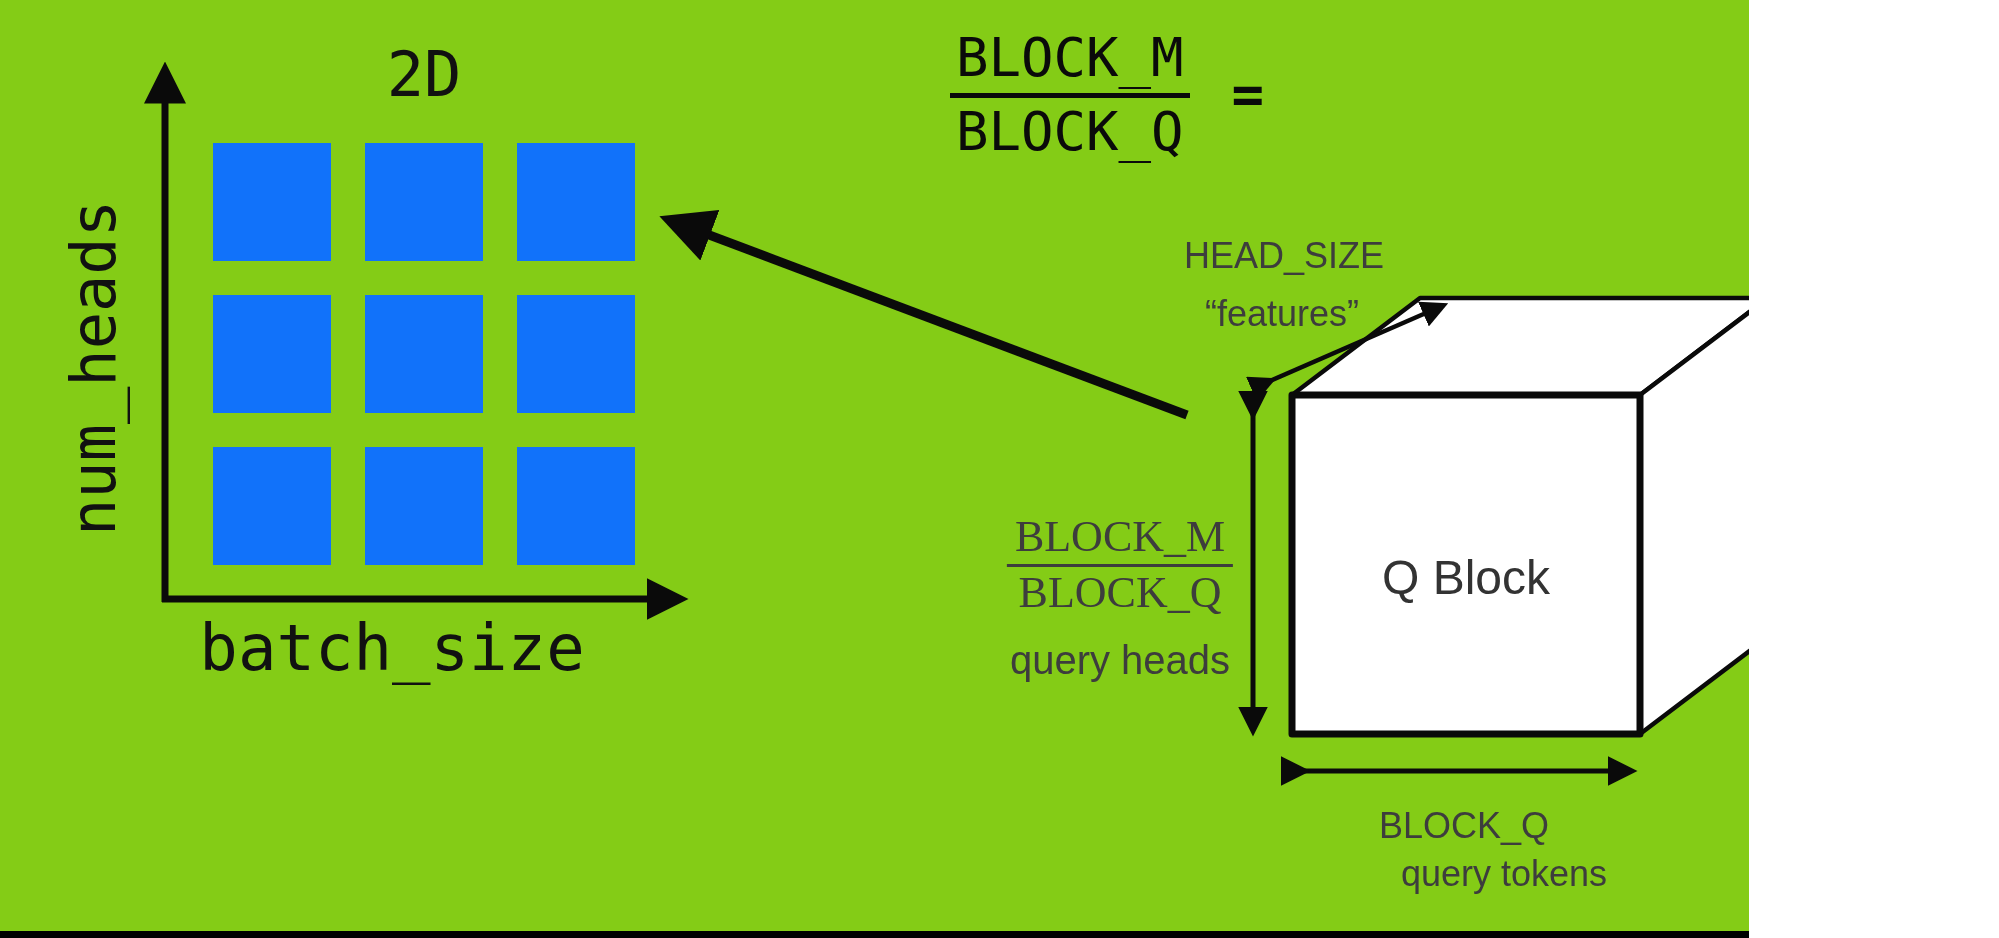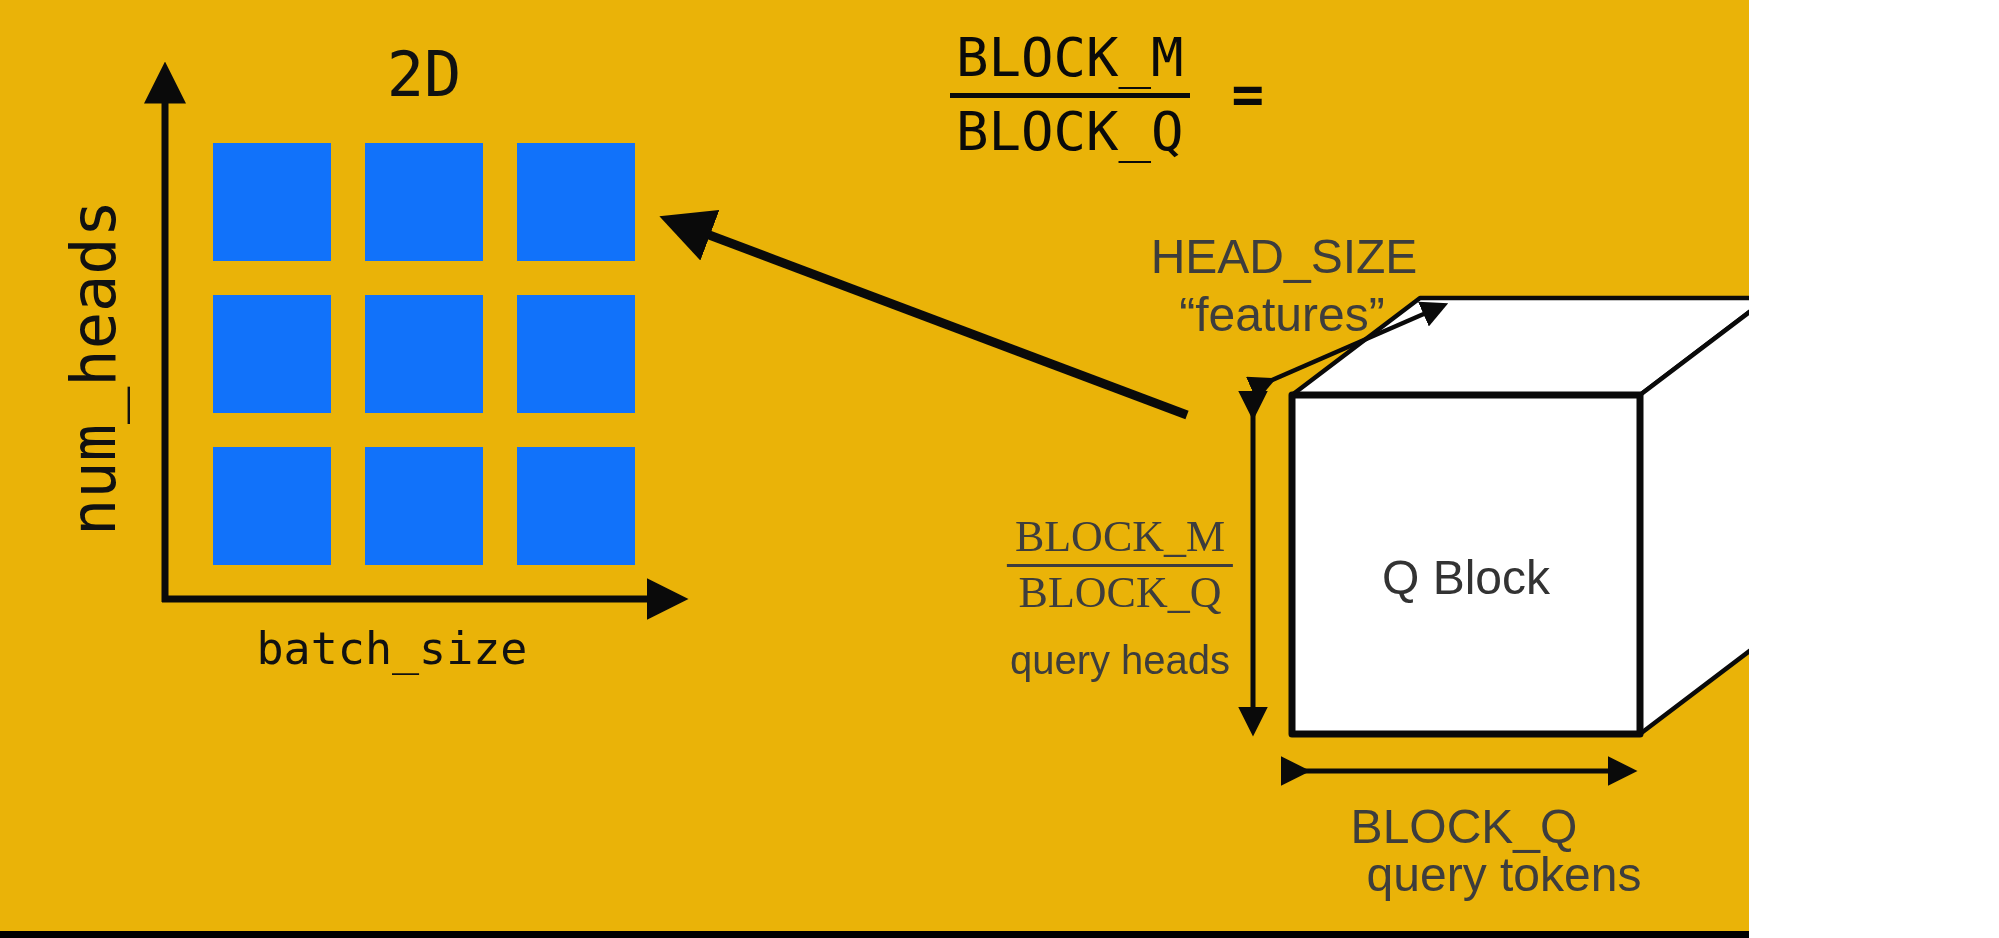--- a/index.html
+++ b/index.html
@@ -1,59 +1,59 @@
 <!DOCTYPE html>
 <html><head>
 <meta charset="utf-8">
 <style>
   html,body{margin:0;padding:0;background:#fff;}
   #canvas{
     position:relative;
     width:1749px;height:938px;
-    background:#eab308;
+    background:#84cc16;
     overflow:hidden;
     font-family:"Liberation Sans",sans-serif;
   }
   .abs{position:absolute;}
   .center{transform:translate(-50%,-50%);}
   
   #plot-title{
     left:424px;top:74px;
     font-family:"DejaVu Sans Mono",monospace;
     font-size:62px;color:#111;white-space:nowrap;
   }
   #y-axis-label{
     left:93px;top:368px;
     transform:translate(-50%,-50%) rotate(-90deg);
     font-family:"DejaVu Sans Mono",monospace;
     font-size:62px;color:#111;white-space:nowrap;
   }
   #x-axis-label{
     left:392px;top:648px;
     font-family:"DejaVu Sans Mono",monospace;
-    font-size:45px;color:#111;white-space:nowrap;
+    font-size:64px;color:#111;white-space:nowrap;
   }
   #grid{
     position:absolute;left:213px;top:143px;
     display:grid;gap:34px;
   }
   
   #formula{
     position:absolute;left:950px;top:28px;
     display:flex;align-items:center;gap:42px;
     font-family:"DejaVu Sans Mono",monospace;
     font-size:54px;color:#0a0a0a;line-height:1.12;
   }
   .frac{display:flex;flex-direction:column;text-align:center;}
   .frac .num{border-bottom:5px solid #0a0a0a;padding:0 6px 5px;}
   .frac .den{padding-top:4px;}
   #equals{font-weight:bold;}
   
   .cube-label{
-    color:#3d3d3d;font-size:48px;white-space:nowrap;
+    color:#3d3d3d;font-size:36px;white-space:nowrap;
   }
   #head-size-line1{left:1284px;top:256px;}
   #head-size-line2{left:1282px;top:314px;text-align:center;}
   #serif-frac{
     position:absolute;left:1120px;top:513px;
     transform:translateX(-50%);
     font-family:"Liberation Serif",serif;
     font-size:44px;color:#3d3d3d;text-align:center;line-height:1.08;
   }
   #serif-frac .num{border-bottom:3px solid #3d3d3d;padding:0 8px 3px;}

